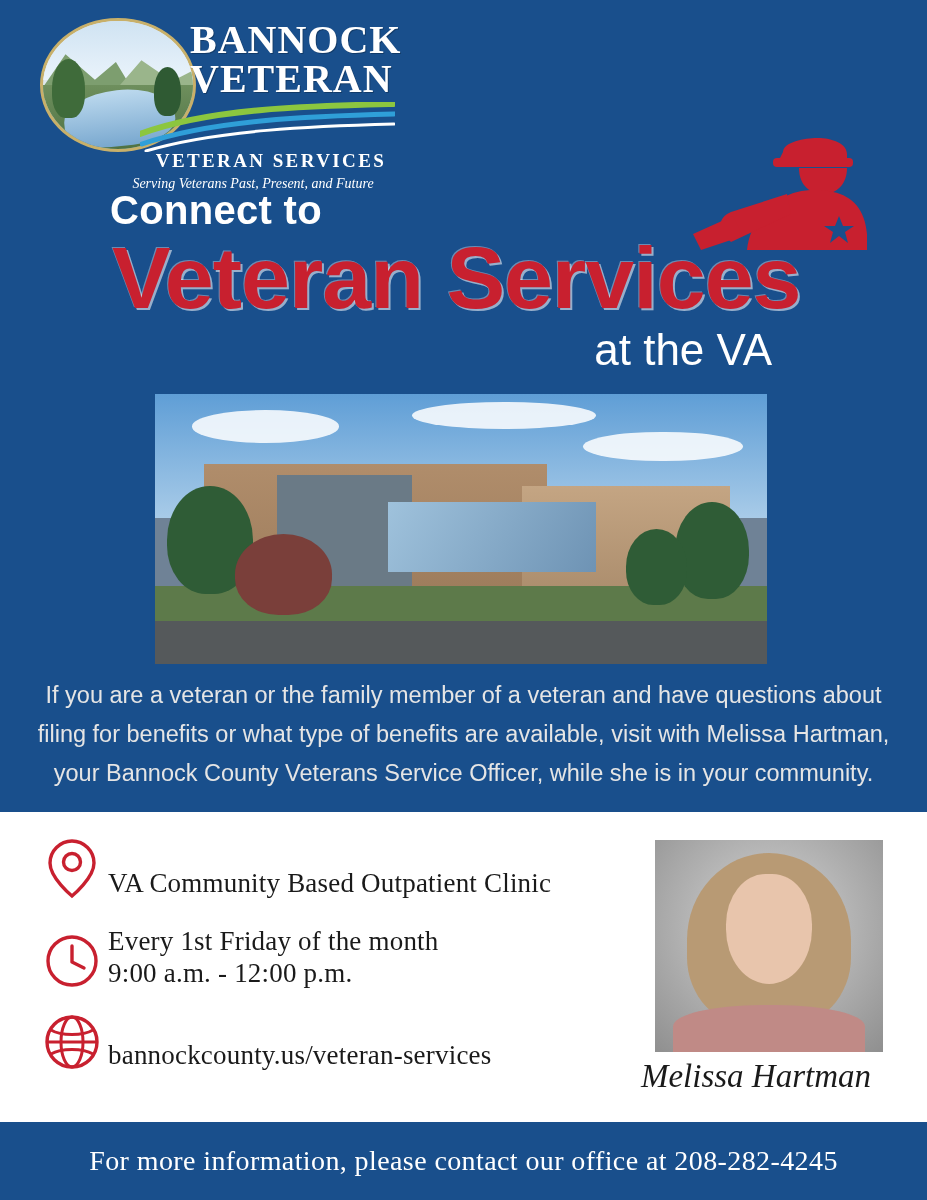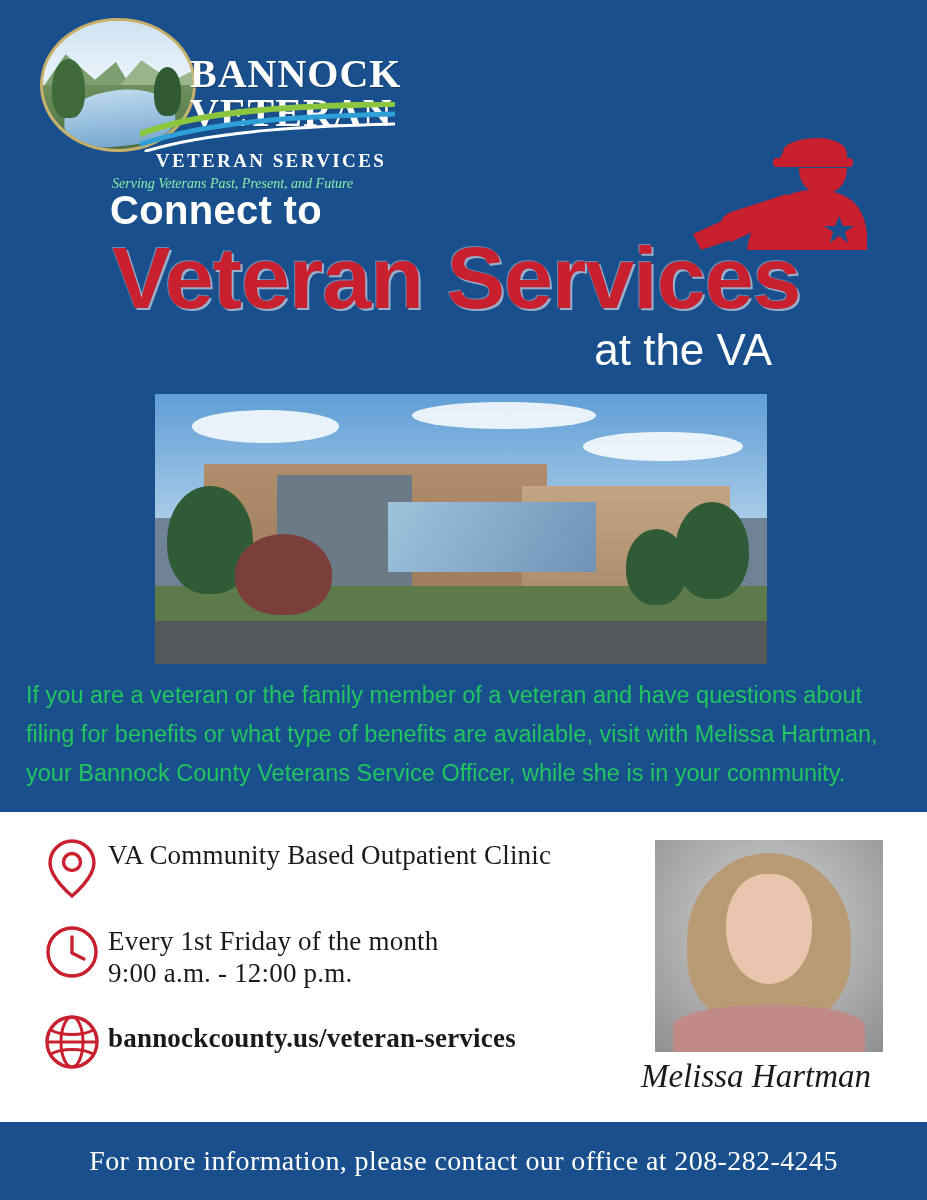--- a/index.html
+++ b/index.html
@@ -79,21 +79,20 @@
     position: absolute; right: 8%; top: 36%; width: 18%; height: 38%;
     background: #2f5a33;
     border-radius: 50% 50% 40% 40%;
   }
   .logo-text {
     position: absolute;
     left: 150px;
     top: 8px;
     width: 210px;
     color: #ffffff;
-    margin-top: 34px;
   }
   .logo-line1, .logo-line2 {
     font-family: "Liberation Serif", serif;
     font-weight: bold;
     font-size: 40px;
     letter-spacing: 1px;
     line-height: 0.98;
     color: #ffffff;
     text-shadow: 1px 1px 0 rgba(0,0,0,.25);
   }
@@ -114,25 +113,25 @@
     font-size: 19px;
     letter-spacing: 2.4px;
     color: #ffffff;
     font-weight: 600;
   }
   .logo-tag {
     position: absolute;
     left: 72px;
     top: 164px;
     width: 282px;
-    text-align: left;
+    text-align: center;
     font-family: "Liberation Serif", serif;
     font-style: italic;
     font-size: 14px;
-    color: #86efac;
+    color: #ffffff;
   }
   
   .connect-to {
     position: absolute;
     left: 110px;
     top: 188px;
     font-family: "Liberation Sans", sans-serif;
     font-size: 40px;
     color: #ffffff;
     font-weight: 700;
@@ -211,21 +210,22 @@
   }
   .cp-tree {
     position: absolute; background: #2f5c36; border-radius: 50% 50% 45% 45%;
   }
   
   .body-copy {
     position: absolute;
     left: 26px;
     top: 676px;
     width: 875px;
-    color: #22c55e;
+    text-align: center;
+    color: #e5e5e5;
     font-size: 23.5px;
     line-height: 1.66;
     font-family: "Liberation Sans", sans-serif;
     font-weight: 300;
   }
   
   .info-band {
     position: absolute;
     left: 0;
     top: 812px;
@@ -234,41 +234,41 @@
     background: #ffffff;
   }
   .info-list {
     position: absolute;
     left: 36px;
     top: 24px;
     width: 600px;
   }
   .info-row {
     display: flex;
-    align-items: flex-start;
+    align-items: flex-end;
     margin-bottom: 22px;
   }
   .info-icon {
     width: 72px;
     flex: 0 0 72px;
     display: flex;
     justify-content: center;
     align-items: center;
     padding-top: 2px;
   }
   .info-text {
     font-family: "Liberation Serif", serif;
     color: #1a1a1a;
     font-size: 27px;
     line-height: 1.17;
     padding-top: 4px;
     letter-spacing: 0.2px;
   }
   .info-text .l2 { display: block; }
-  .info-row.web .info-text { padding-top: 12px; font-size: 27px; font-weight: bold; }
+  .info-row.web .info-text { padding-top: 12px; font-size: 27px; }
   
   .headshot {
     position: absolute;
     right: 44px;
     top: 28px;
     width: 228px;
     height: 212px;
     background: #b9b9b9;
     overflow: hidden;
   }

